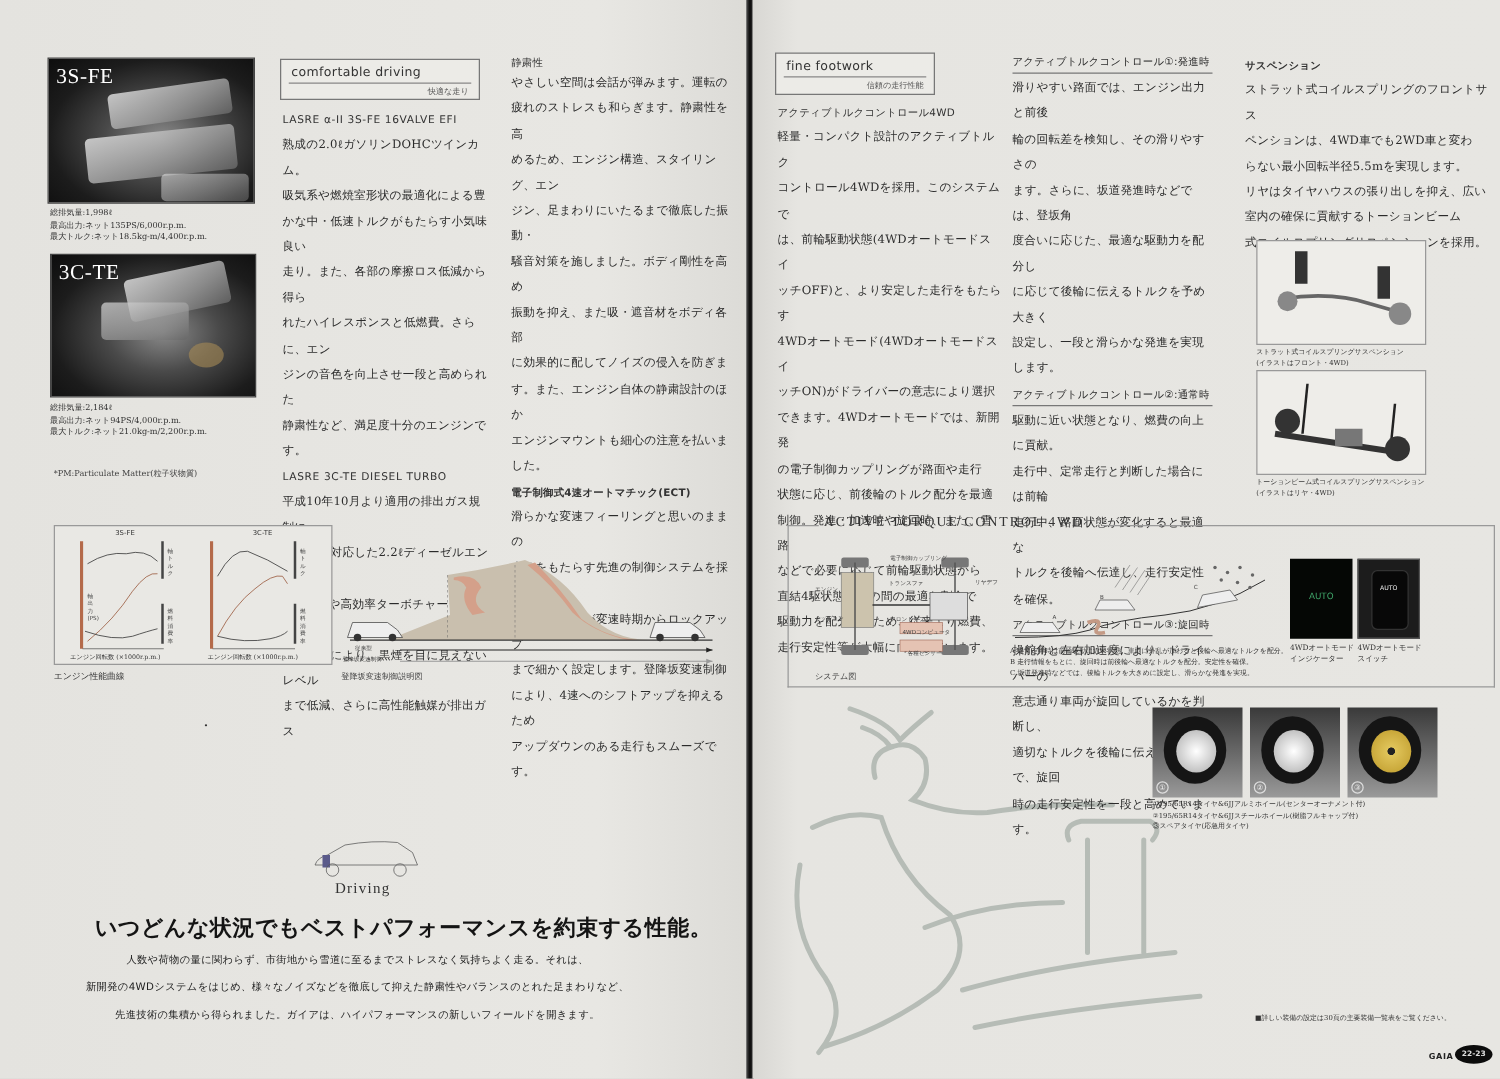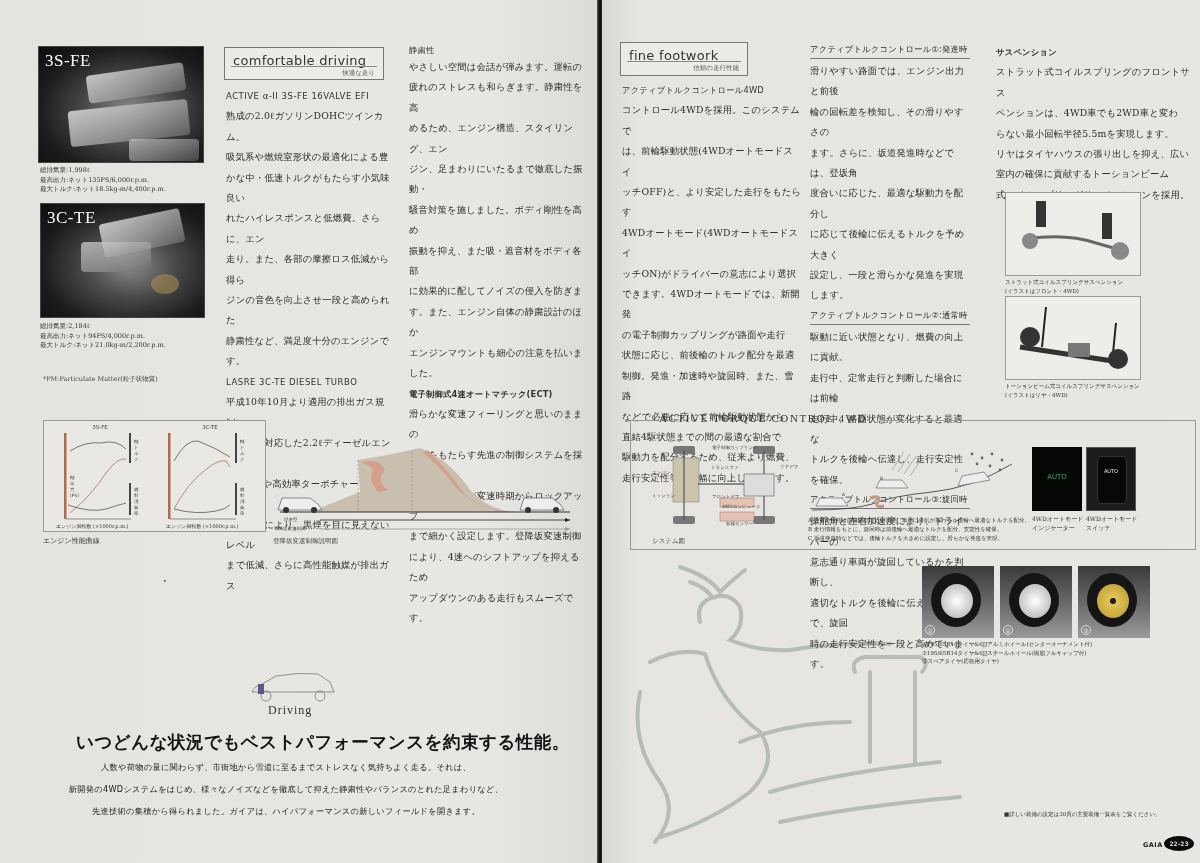--- a/index.html
+++ b/index.html
@@ -14,21 +14,21 @@
   
   .engine-photo { position: absolute; background: radial-gradient(ellipse at 55% 55%, #8a8a8a 0%, #4a4a4a 35%, #1c1c1c 70%, #0d0d0d 100%); border: 1px solid #444; overflow: hidden; }
   .engine-photo .label { position: absolute; left: 6px; top: 4px; color: #fff; font-family: "Liberation Serif", serif; font-size: 17px; letter-spacing: 0.5px; }
   .engine-photo .block { position: absolute; background: linear-gradient(160deg, #ddd, #999 60%, #666); border-radius: 4px; opacity: 0.85; }
   .engine-specs { position: absolute; font-size: 6.5px; line-height: 9.5px; color: #333; }
 
   .pm-note { position: absolute; left: 43px; top: 375px; font-size: 6.5px; color: #444; }
 
   
   .section-box { position: absolute; border: 1px solid #777; background: #ecebe7; }
-  .section-box .en { position: absolute; left: 8px; top: 5px; font-family: "DejaVu Sans", sans-serif; font-size: 13px; color: #333; letter-spacing: 0.3px; }
+  .section-box .en { position: absolute; left: 8px; top: 5px; font-family: "DejaVu Sans", sans-serif; font-size: 10px; color: #333; letter-spacing: 0.3px; }
   .section-box .rule { position: absolute; left: 6px; right: 6px; top: 18px; border-top: 1px solid #888; }
   .section-box .jp { position: absolute; right: 8px; top: 21px; font-size: 6.5px; color: #555; }
 
   .body-col { position: absolute; font-size: 9.3px; line-height: 20.4px; color: #2b2b2b; letter-spacing: 0.2px; }
   .body-col .sub { font-family: "DejaVu Sans", sans-serif; font-size: 8.5px; letter-spacing: 0.5px; color: #333; }
   .body-col .subh { font-family: "DejaVu Sans", sans-serif; font-size: 8.3px; color: #333; }
   .body-col .subrule { display: block; border-bottom: 1px solid #777; font-size: 8.3px; line-height: 18px; font-family: "DejaVu Sans", sans-serif; margin-bottom: 2px; }
   .faded { color: #c9c8c4; }
 
   
@@ -109,26 +109,26 @@
   </div>
   <div class="pm-note">*PM:Particulate Matter(粒子状物質)</div>
 
   <div class="section-box" style="left:224px;top:47px;width:160px;height:33px;">
     <span class="en">comfortable driving</span>
     <span class="rule"></span>
     <span class="jp">快適な走り</span>
   </div>
 
   <div class="body-col" style="left:226px;top:86px;width:165px;">
-    <div class="sub">ACTIVE α-II 3S-FE 16VALVE EFI</div>
+    <div class="sub">LASRE α-II 3S-FE 16VALVE EFI</div>
     <div>熟成の2.0ℓガソリンDOHCツインカム。</div>
     <div>吸気系や燃焼室形状の最適化による豊</div>
     <div>かな中・低速トルクがもたらす小気味良い</div>
+    <div>走り。また、各部の摩擦ロス低減から得ら</div>
     <div>れたハイレスポンスと低燃費。さらに、エン</div>
-    <div>走り。また、各部の摩擦ロス低減から得ら</div>
     <div>ジンの音色を向上させ一段と高められた</div>
     <div>静粛性など、満足度十分のエンジンです。</div>
     <div class="sub">LASRE 3C-TE DIESEL TURBO</div>
     <div>平成10年10月より適用の排出ガス規制に</div>
     <div>先駆けて対応した2.2ℓディーゼルエンジ</div>
     <div>ン。EFIや高効率ターボチャージャーの</div>
     <div>採用などにより、黒煙を目に見えないレベル</div>
     <div>まで低減、さらに高性能触媒が排出ガス</div>
   </div>
 
@@ -248,20 +248,21 @@
   </svg>
 
   <div class="section-box" style="left:18px;top:42px;width:128px;height:34px;">
     <span class="en">fine footwork</span>
     <span class="rule"></span>
     <span class="jp">信頼の走行性能</span>
   </div>
 
   <div class="body-col" style="left:20px;top:80px;width:180px;">
     <div class="subh">アクティブトルクコントロール4WD</div>
+    <div>軽量・コンパクト設計のアクティブトルク</div>
     <div>コントロール4WDを採用。このシステムで</div>
     <div>は、前輪駆動状態(4WDオートモードスイ</div>
     <div>ッチOFF)と、より安定した走行をもたらす</div>
     <div>4WDオートモード(4WDオートモードスイ</div>
     <div>ッチON)がドライバーの意志により選択</div>
     <div>できます。4WDオートモードでは、新開発</div>
     <div>の電子制御カップリングが路面や走行</div>
     <div>状態に応じ、前後輪のトルク配分を最適</div>
     <div>制御。発進・加速時や旋回時、また、雪路</div>
     <div>などで必要に応じて前輪駆動状態から</div>

